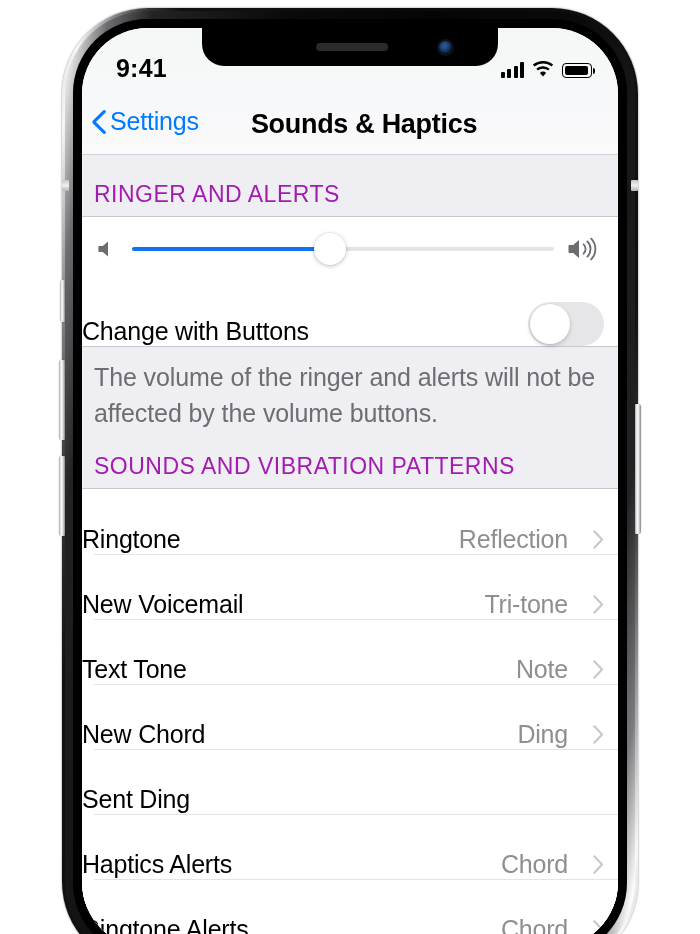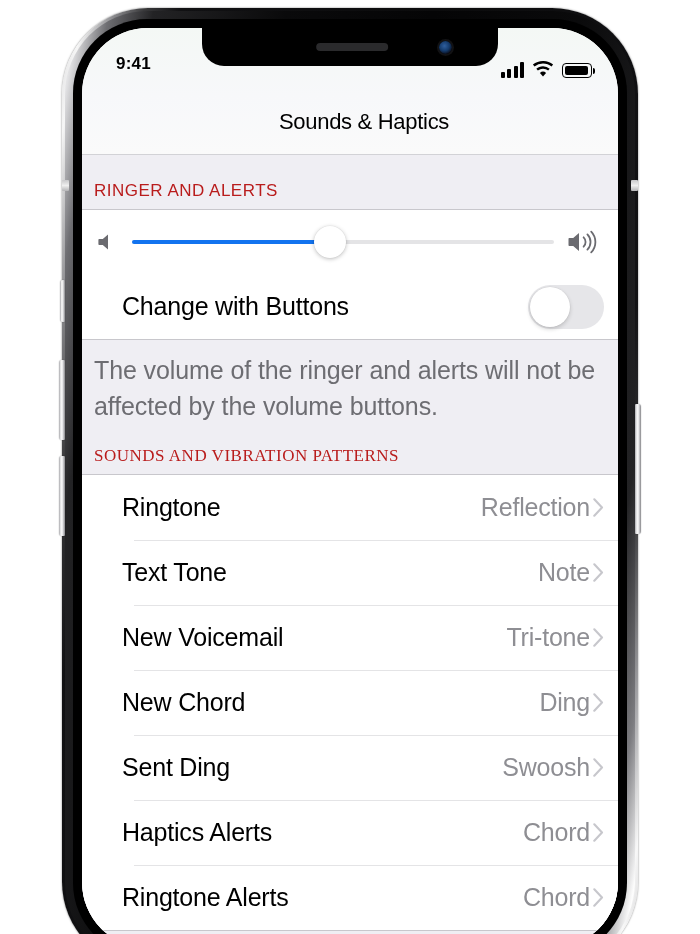--- a/index.html
+++ b/index.html
@@ -142,21 +142,21 @@
   .statusbar {
     position: relative;
     height: 68px;
     background: linear-gradient(180deg, #f4f8f5 0%, #f7f8fa 100%);
     z-index: 20;
   }
   .status-time {
     position: absolute;
     left: 34px;
     top: 26px;
-    font-size: 17px;
+    font-size: 25px;
     font-weight: bold;
     color: #000000;
     letter-spacing: .2px;
   }
   .status-right {
     position: absolute;
     right: 26px;
     top: 30px;
     display: flex;
     align-items: flex-end;
@@ -227,78 +227,77 @@
   .nav-back-label {
     font-size: 25px;
     color: #007aff;
     letter-spacing: -.2px;
   }
   .nav-title {
     position: absolute;
     left: 0; right: 0;
     top: 13px;
     text-align: center;
-    font-size: 22px;
-    font-weight: normal;
+    font-size: 27px;
+    font-weight: bold;
     color: #000000;
     letter-spacing: -.3px;
     padding-left: 28px;
     box-sizing: border-box;
   }
 
   
   .content {
     position: relative;
     background: #efeef3;
     height: 794px;
   }
 
   .group-header {
-    font-size: 17px;
-    color: #b91c1c;
+    font-size: 23px;
+    color: #a21caf;
     letter-spacing: .5px;
     padding: 26px 0 8px 12px;
   }
-  .group-header.tight { padding-top: 22px; font-family: Liberation Serif, serif; }
+  .group-header.tight { padding-top: 22px; }
 
   .group {
     background: #ffffff;
     border-top: 1px solid #c8c7cc;
     border-bottom: 1px solid #c8c7cc;
   }
 
   .row {
     position: relative;
     display: flex;
-    align-items: center;
+    align-items: flex-end;
     height: 65px;
     padding: 0 14px 0 0;
     background: #ffffff;
     box-sizing: border-box;
-    margin-left: 40px;
   }
   .row + .row::before {
     content: "";
     position: absolute;
     left: 12px;
     right: 0;
     top: 0;
     height: 1px;
     background: #e4e4e6;
   }
   .row-label {
     font-size: 25px;
     color: #000000;
     letter-spacing: -.2px;
   }
   .row-right {
     margin-left: auto;
     display: flex;
     align-items: center;
-    gap: 3px;
+    gap: 25px;
   }
   .row-value {
     font-size: 25px;
     color: #8e8e93;
     letter-spacing: -.2px;
   }
   .chevron { width: 11px; height: 19px; flex: none; }
 
   
   .slider-row {
@@ -413,20 +412,26 @@
             <path d="M11 7.7c1.9 0 3.7.7 5.1 1.9l1.6-1.9A10.1 10.1 0 0 0 11 5.2c-2.5 0-4.9.9-6.7 2.5l1.6 1.9A7.8 7.8 0 0 1 11 7.7z" fill="#000"></path>
             <path d="M11 2.4c3.2 0 6.2 1.2 8.5 3.1L21.1 3.6A15.3 15.3 0 0 0 11 0C7.2 0 3.7 1.3.9 3.6l1.6 1.9A13 13 0 0 1 11 2.4z" fill="#000"></path>
           </svg>
           <div class="battery">
             <div class="battery-fill" style="width: 23px;"></div>
           </div>
         </div>
       </div>
 
       <div class="navbar">
+        <div class="nav-back">
+          <svg class="nav-back-chevron" viewBox="0 0 14 24">
+            <path d="M12.2 1.6 2.3 11.3a1 1 0 0 0 0 1.4l9.9 9.7" fill="none" stroke="#007aff" stroke-width="3.1" stroke-linecap="round" stroke-linejoin="round"></path>
+          </svg>
+          <span class="nav-back-label">Settings</span>
+        </div>
         <div class="nav-title">Sounds &amp; Haptics</div>
       </div>
 
       <div class="content">
 
         <div class="group-header">RINGER AND ALERTS</div>
 
         <div class="group">
 
           <div class="slider-row">
@@ -467,57 +472,51 @@
             <span class="row-label">Ringtone</span>
             <div class="row-right">
               <span class="row-value">Reflection</span>
               <svg class="chevron" viewBox="0 0 11 19">
                   <path d="M1.3 1.3 9 9.5l-7.7 8.2" fill="none" stroke="#c7c7cc" stroke-width="2.1" stroke-linecap="round" stroke-linejoin="round"></path>
                 </svg>
             </div>
           </div>
 
           <div class="row">
+            <span class="row-label">New Voicemail</span>
+            <div class="row-right">
+              <span class="row-value">Tri-tone</span>
+              <svg class="chevron" viewBox="0 0 11 19">
+                  <path d="M1.3 1.3 9 9.5l-7.7 8.2" fill="none" stroke="#c7c7cc" stroke-width="2.1" stroke-linecap="round" stroke-linejoin="round"></path>
+                </svg>
+            </div>
+          </div>
+
+          <div class="row">
             <span class="row-label">Text Tone</span>
             <div class="row-right">
               <span class="row-value">Note</span>
               <svg class="chevron" viewBox="0 0 11 19">
                   <path d="M1.3 1.3 9 9.5l-7.7 8.2" fill="none" stroke="#c7c7cc" stroke-width="2.1" stroke-linecap="round" stroke-linejoin="round"></path>
                 </svg>
             </div>
           </div>
 
           <div class="row">
-            <span class="row-label">New Voicemail</span>
-            <div class="row-right">
-              <span class="row-value">Tri-tone</span>
-              <svg class="chevron" viewBox="0 0 11 19">
-                  <path d="M1.3 1.3 9 9.5l-7.7 8.2" fill="none" stroke="#c7c7cc" stroke-width="2.1" stroke-linecap="round" stroke-linejoin="round"></path>
-                </svg>
-            </div>
-          </div>
-
-          <div class="row">
             <span class="row-label">New Chord</span>
             <div class="row-right">
               <span class="row-value">Ding</span>
               <svg class="chevron" viewBox="0 0 11 19">
                   <path d="M1.3 1.3 9 9.5l-7.7 8.2" fill="none" stroke="#c7c7cc" stroke-width="2.1" stroke-linecap="round" stroke-linejoin="round"></path>
                 </svg>
             </div>
           </div>
 
           <div class="row">
             <span class="row-label">Sent Ding</span>
-            <div class="row-right">
-              <span class="row-value">Swoosh</span>
-              <svg class="chevron" viewBox="0 0 11 19">
-                  <path d="M1.3 1.3 9 9.5l-7.7 8.2" fill="none" stroke="#c7c7cc" stroke-width="2.1" stroke-linecap="round" stroke-linejoin="round"></path>
-                </svg>
-            </div>
           </div>
 
           <div class="row">
             <span class="row-label">Haptics Alerts</span>
             <div class="row-right">
               <span class="row-value">Chord</span>
               <svg class="chevron" viewBox="0 0 11 19">
                   <path d="M1.3 1.3 9 9.5l-7.7 8.2" fill="none" stroke="#c7c7cc" stroke-width="2.1" stroke-linecap="round" stroke-linejoin="round"></path>
                 </svg>
             </div>

